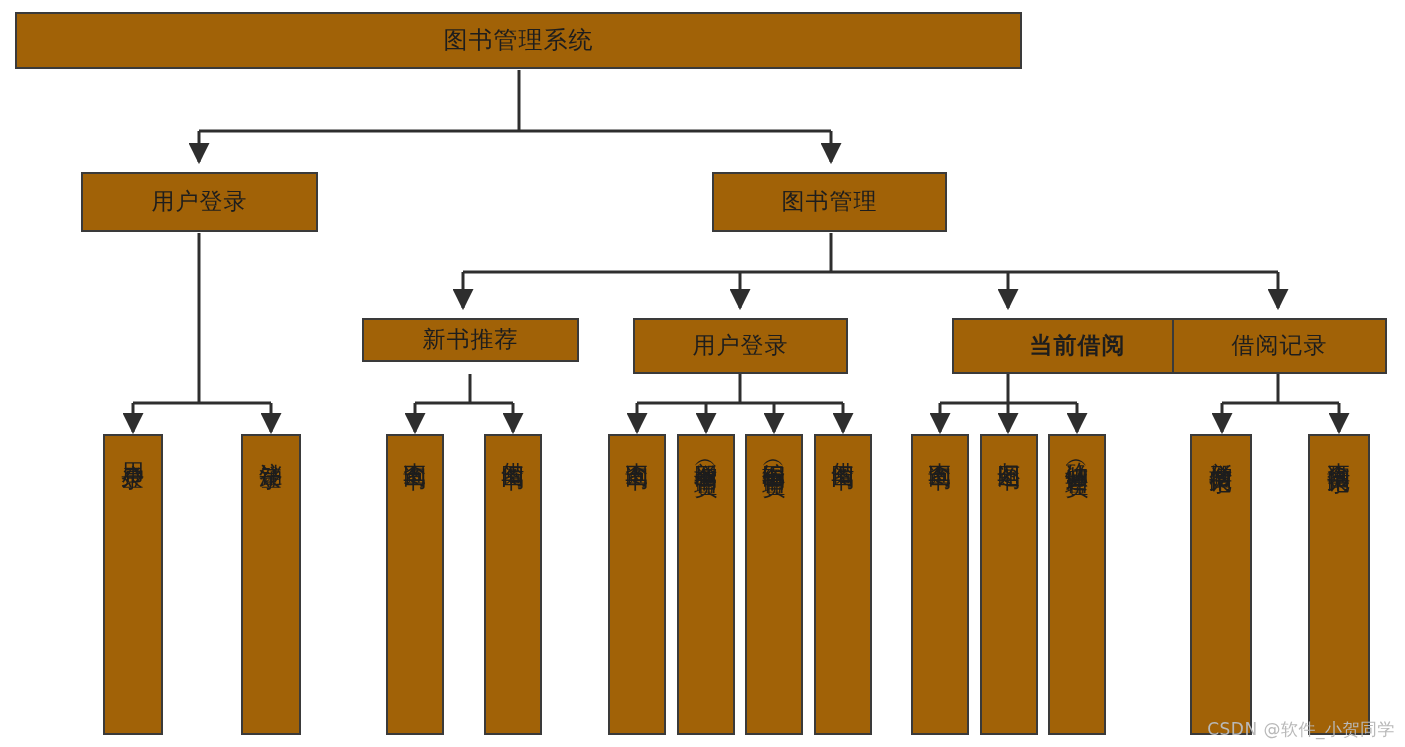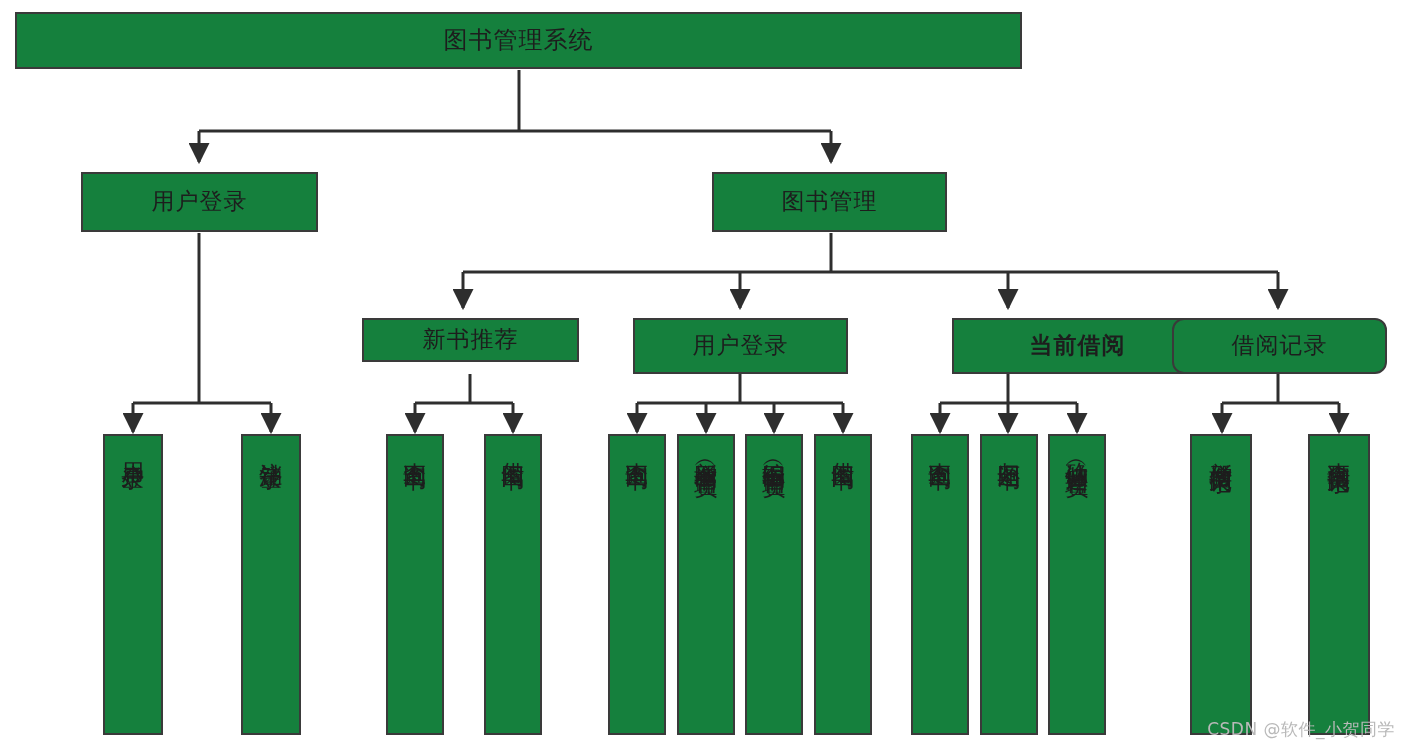--- a/index.html
+++ b/index.html
@@ -21,21 +21,21 @@
     position: absolute;
     left: 0;
     top: 0;
     width: 1405px;
     height: 747px;
     pointer-events: none;
   }
   .node {
     position: absolute;
     box-sizing: border-box;
-    background: #15803d;
+    background: #a16207;
     border: 2px solid #3a3a3a;
     display: flex;
     align-items: center;
     justify-content: center;
     color: #1d1d1d;
   }
   .node.h-node {
     font-size: 23px;
     letter-spacing: 1px;
     line-height: 1.1;
@@ -138,21 +138,21 @@
   </div>
 
   <div class="node h-node" style="left:633px; top:318px; width:215px; height:56px;">
     <span>用户登录</span>
   </div>
 
   <div class="node h-node" style="left:952px; top:318px; width:251px; height:56px;font-weight:bold;">
     <span>当前借阅</span>
   </div>
 
-  <div class="node h-node" style="left:1172px; top:318px; width:215px; height:56px;border-radius:12px;">
+  <div class="node h-node" style="left:1172px; top:318px; width:215px; height:56px;">
     <span>借阅记录</span>
   </div>
 
   <div class="node v-node" style="left:103px; top:434px; width:60px; height:301px;">
     <span class="v-text">用户登录</span>
   </div>
 
   <div class="node v-node" style="left:241px; top:434px; width:60px; height:301px;">
     <span class="v-text">注销登录</span>
   </div>

